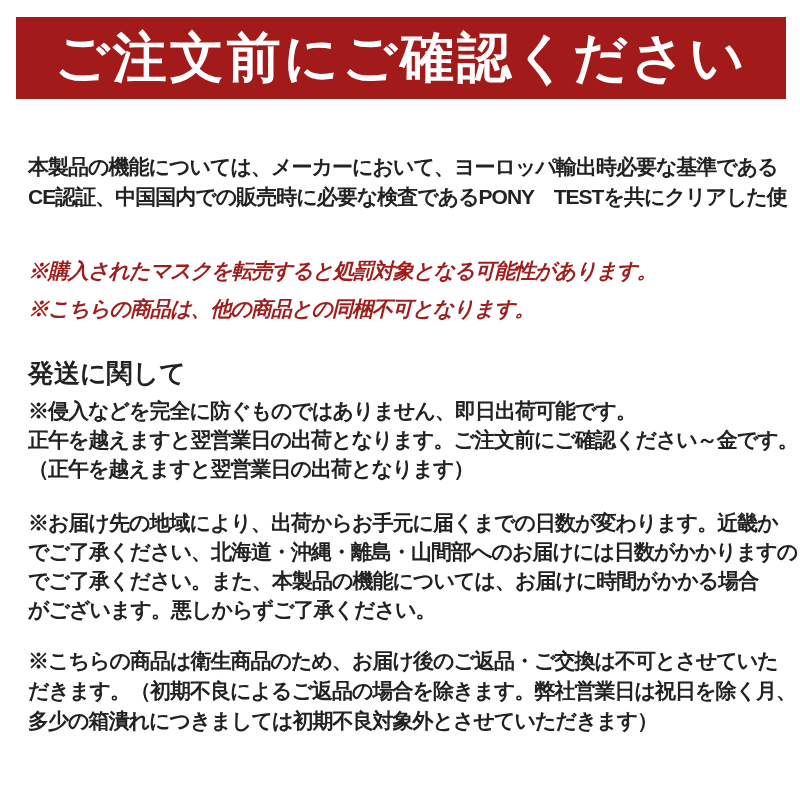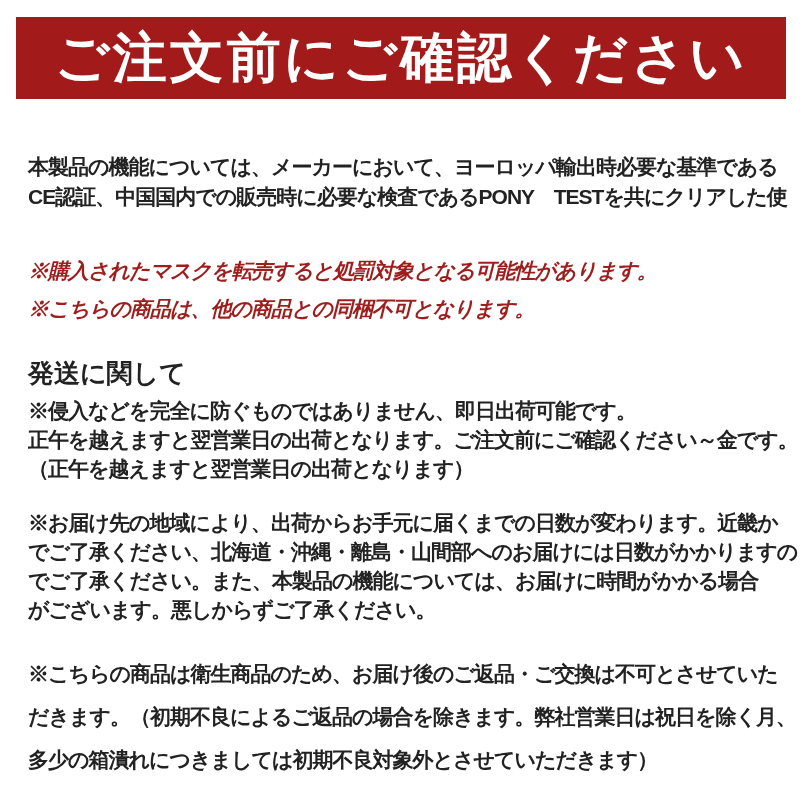--- a/index.html
+++ b/index.html
@@ -51,21 +51,21 @@
     top: 356px;
     font-size: 26px;
     letter-spacing: 0;
     white-space: nowrap;
   }
   .shipping { top: 396px; }
   .shipping .line { height: 29px; line-height: 29px; }
   .delivery { top: 508px; }
   .delivery .line { height: 29px; line-height: 29px; }
   .returns  { top: 646px; }
-  .returns .line { height: 30px; line-height: 30px; margin-top: 13px; }
+  .returns .line { height: 30px; line-height: 30px; }
 </style>
 </head>
 <body>
 
 <div class="page" style="--banner_bg: #a31a1a; --banner_text: #ffffff; --warning_text: #9e1e1e; --body_text: #222222;">
 
   <div class="banner">
     <span class="banner-title">ご注文前にご確認ください</span>
   </div>
 

